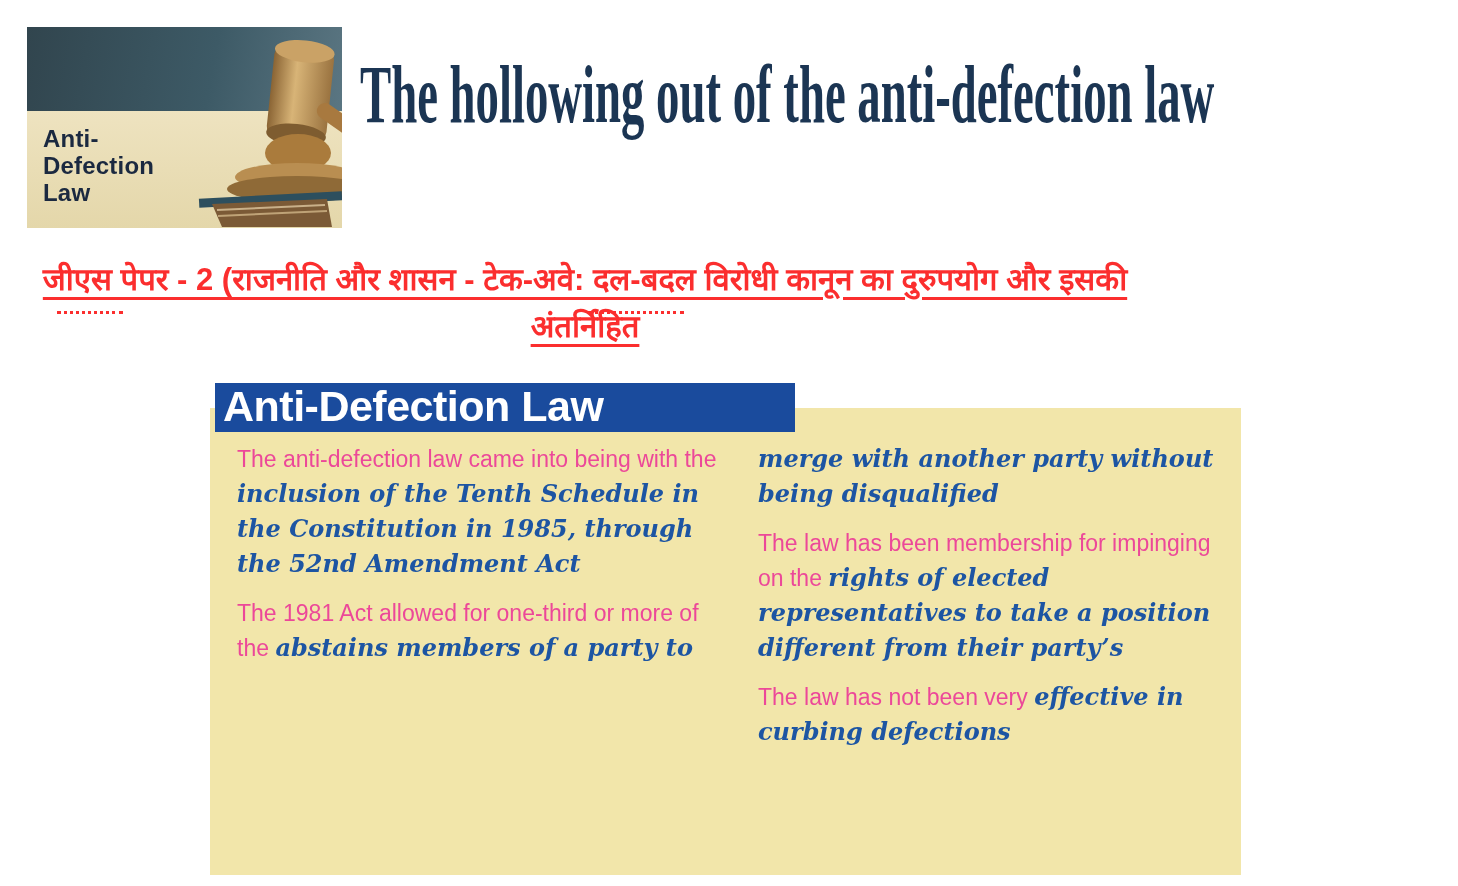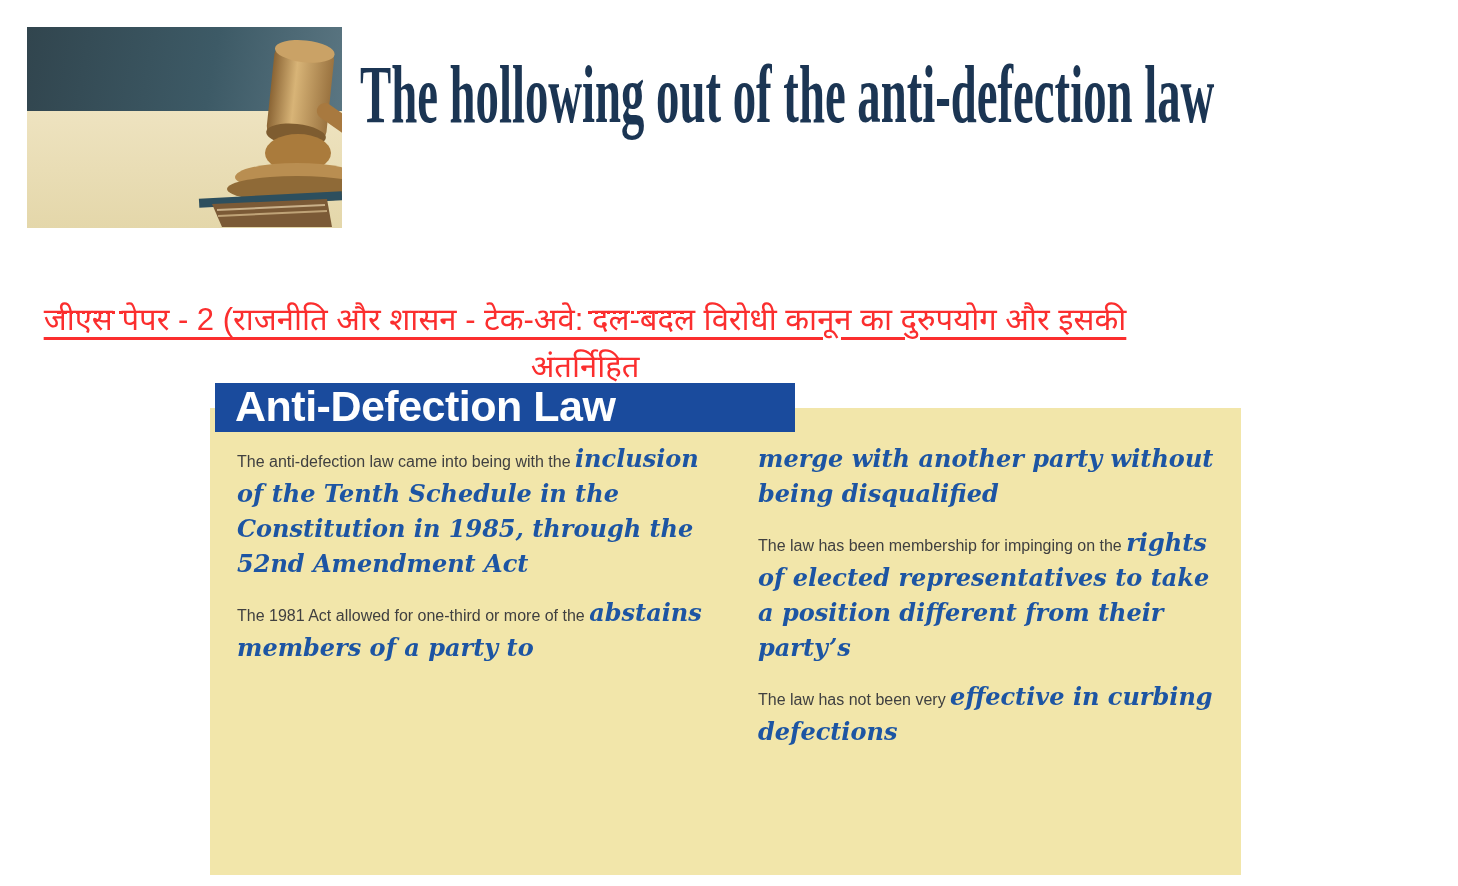--- a/index.html
+++ b/index.html
@@ -26,40 +26,40 @@
   
   .headline{
     position:absolute;left:360px;top:48px;margin:0;
     font-family:"Liberation Serif", serif;font-weight:700;font-size:82px;
     color:#1b3553;white-space:nowrap;transform:scaleX(.57);transform-origin:left top;
   }
 
   
   .gs{
     position:absolute;left:0;top:256px;width:1170px;text-align:center;
-    color:#fb2e2e;font-weight:400;font-size:31px;line-height:47px;margin-top:40px;
+    color:#fb2e2e;font-weight:700;font-size:31px;line-height:47px;
   }
   .gs .u{text-decoration:underline;text-decoration-thickness:3px;text-underline-offset:7px;}
   .squiggle{position:absolute;height:0;border-top:3px dotted #fb2e2e;}
   .sq1{left:57px;top:311px;width:66px;}
   .sq2{left:588px;top:311px;width:96px;}
 
   
   .ig{position:absolute;left:210px;top:383px;width:1031px;height:492px;}
   .ig-cream{position:absolute;left:0;top:25px;width:1031px;height:467px;background:#f2e6aa;}
   .ig-header{
     position:absolute;left:5px;top:0;width:580px;height:49px;background:#1a4b9d;
     color:#ffffff;font-weight:800;font-size:43px;line-height:47px;
-    padding-left:20px;box-sizing:border-box;letter-spacing:-.5px;white-space:nowrap;
+    padding-left:8px;box-sizing:border-box;letter-spacing:-.5px;white-space:nowrap;
   }
   .ig-col{position:absolute;top:60px;}
   .ig-left{left:27px;width:482px;}
   .ig-right{left:548px;width:465px;}
   .para{margin:0 0 14px;line-height:32px;}
-  .t{color:#404040;font-size:16px;}
+  .t{color:#ec4899;font-size:23px;}
   .e{
     color:#1d55a3;font-family:"DejaVu Serif", serif;
     font-style:italic;font-weight:700;font-size:24px;
   }
 </style>
 </head>
 <body>
 
 <div class="hero">
   <div class="hero-band"></div>
@@ -78,20 +78,25 @@
     </g>
     <rect x="288" y="78" width="46" height="16" rx="8" transform="rotate(35 300 88)" fill="#a8793f"></rect>
     <ellipse cx="271" cy="126" rx="33" ry="19" fill="#aa7b3c"></ellipse>
     <ellipse cx="270" cy="150" rx="62" ry="14" fill="#b98e51"></ellipse>
     <ellipse cx="270" cy="162" rx="70" ry="13" fill="#8f6a37"></ellipse>
     <rect x="172" y="168" width="143" height="9" fill="#2d4f5e" transform="rotate(-3 243 172)"></rect>
     <path d="M185 177 L300 172 L305 200 L195 200 Z" fill="#7b5a36"></path>
     <path d="M190 183 L298 178" stroke="#c9b089" stroke-width="2" fill="none"></path>
     <path d="M191 189 L300 184" stroke="#bfa377" stroke-width="2" fill="none"></path>
   </svg>
+  <div class="hero-label">
+    <div>Anti-</div>
+    <div>Defection</div>
+    <div>Law</div>
+  </div>
 </div>
 
 <h1 class="headline">The hollowing out of the anti-defection law</h1>
 
 <div class="gs">
   <div><span class="u">जीएस पेपर - 2 (राजनीति और शासन - टेक-अवे: दल-बदल विरोधी कानून का दुरुपयोग और इसकी अंतर्निहित </span></div>
 </div>
 <div class="squiggle sq1"></div>
 <div class="squiggle sq2"></div>
 

